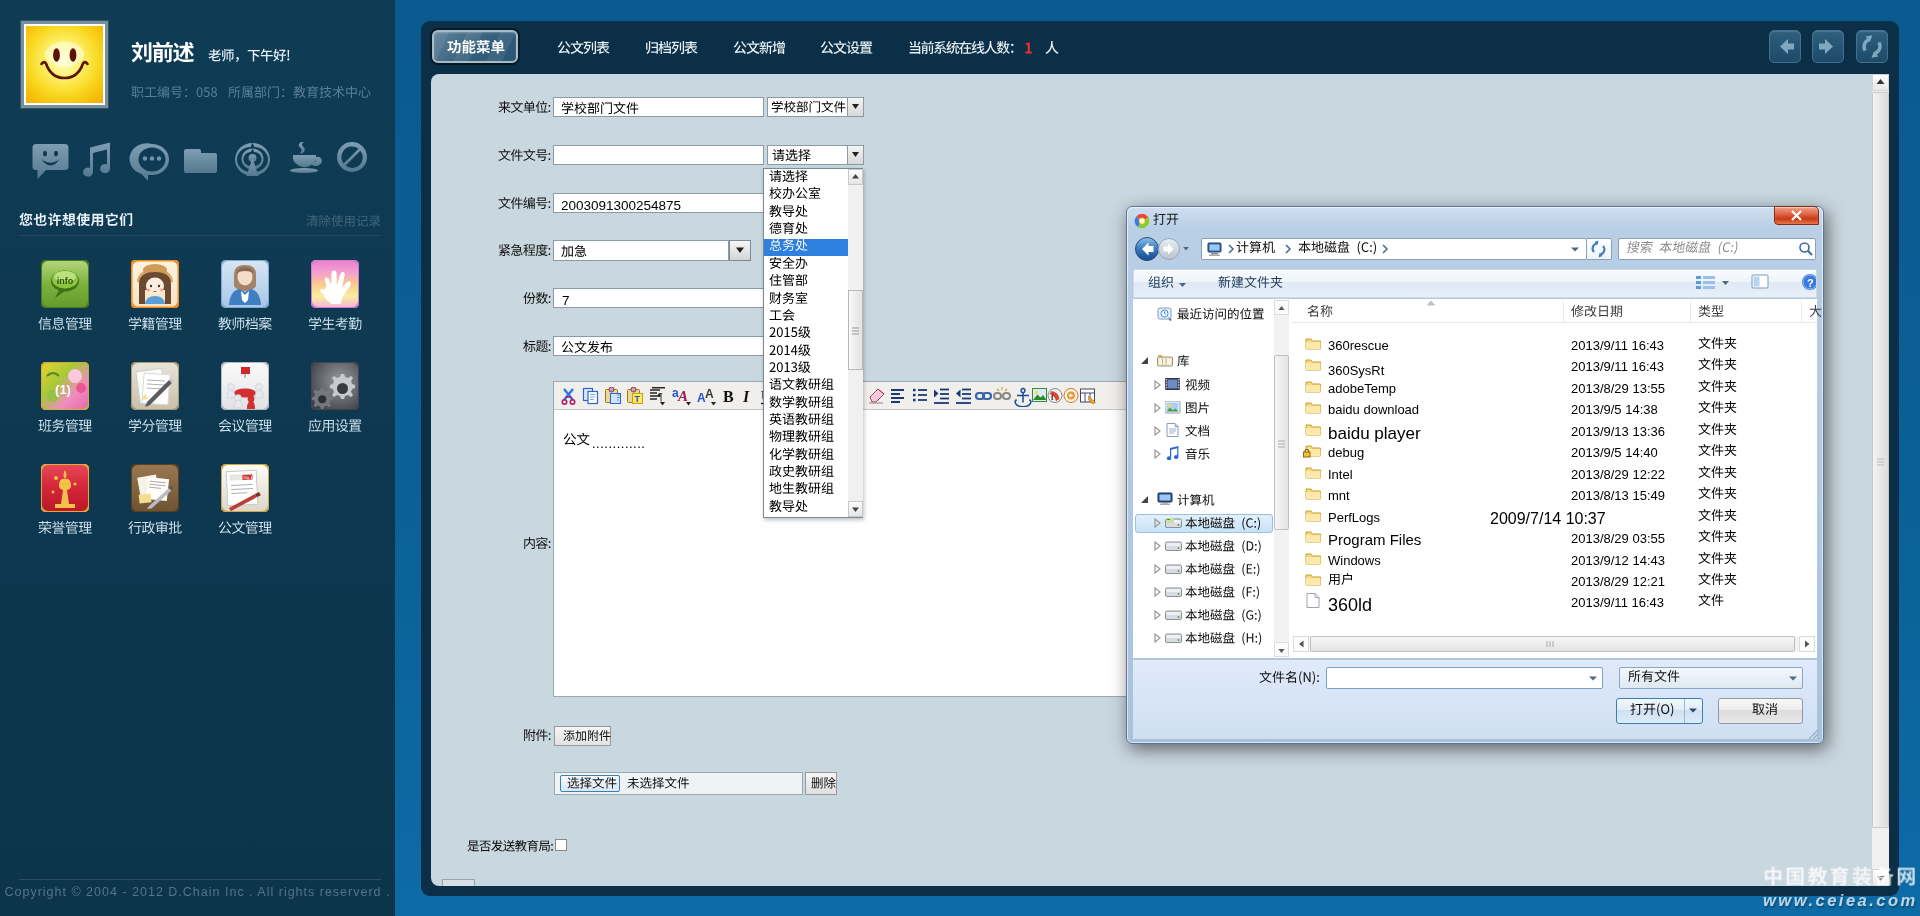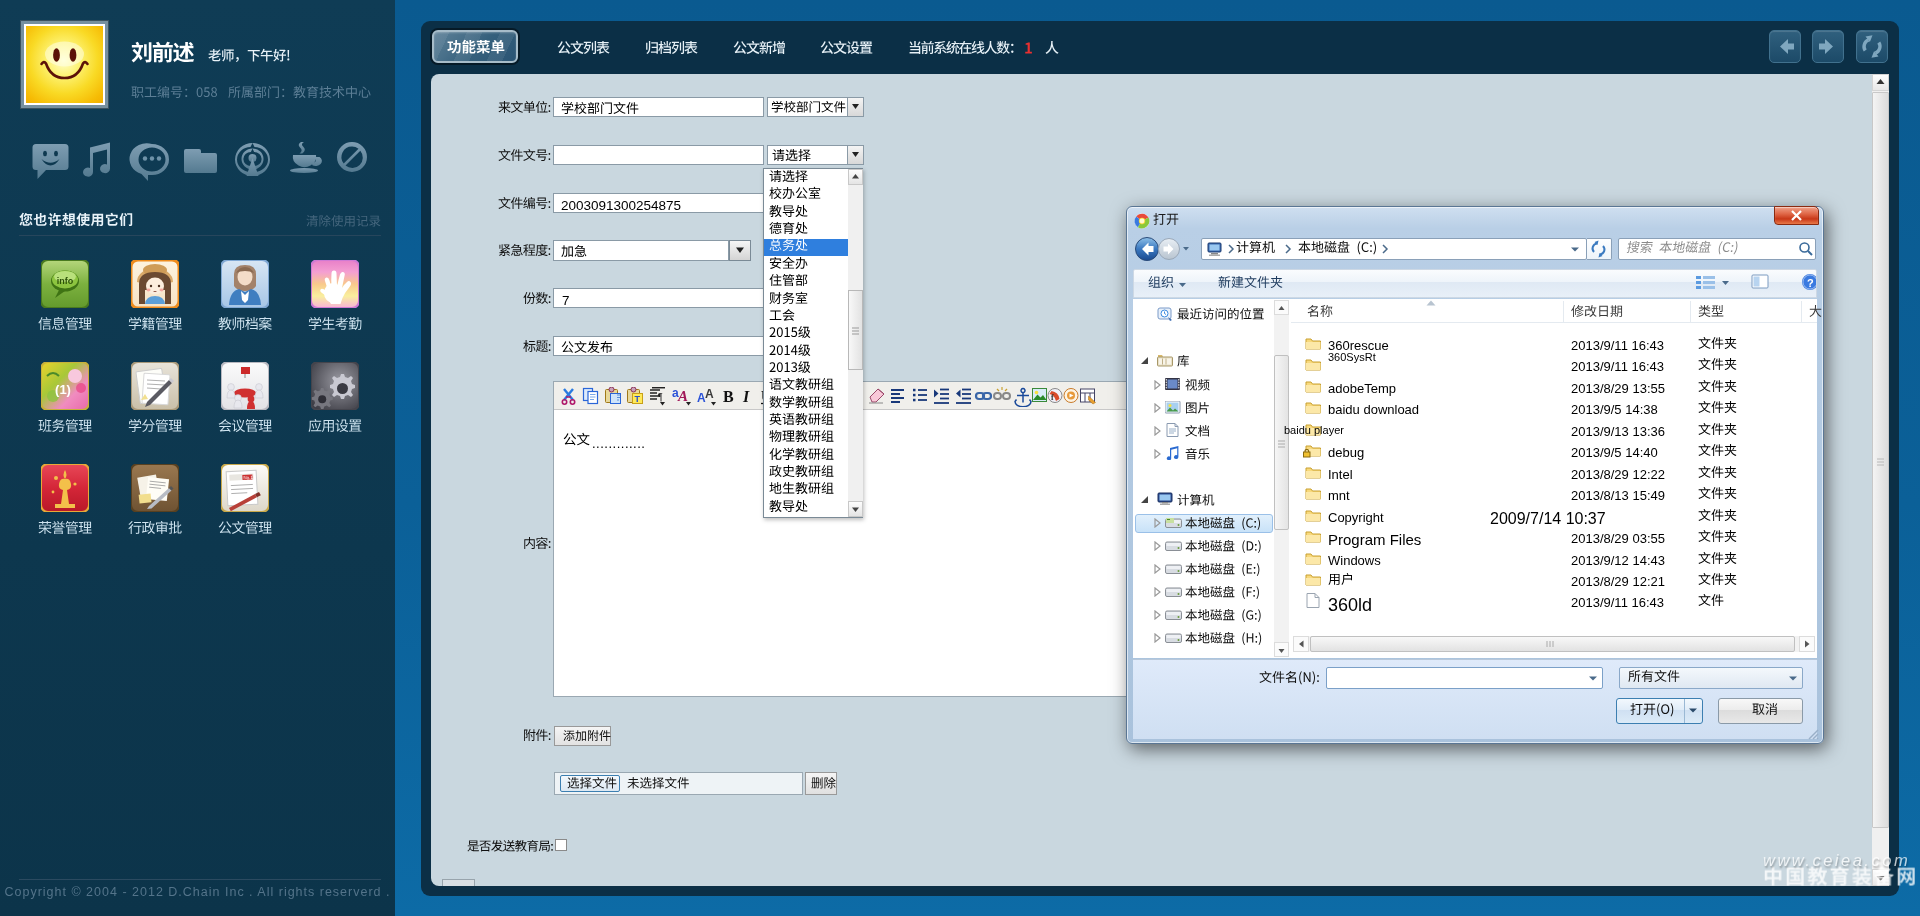--- a/index.html
+++ b/index.html
@@ -1650,21 +1650,21 @@
       <g transform="translate(0,10.9) scale(0.01300,-0.01300)" fill="#000">
         <use href="#q69"></use>
         <use href="#q99" x="1000"></use>
         <use href="#q163" x="2000"></use>
       </g>
     </svg>
     <svg width="17" height="14" style="position:absolute;left:1305px;top:357.45px">
       <path d="M1 3 l5 0 1.5 2 8 0 0 8 -14.5 0 z" fill="#f8d97c" stroke="#c8a030"></path>
       <path d="M1 6 l14.5 0 0 7 -14.5 0 z" fill="#fce8a8"></path>
     </svg>
-    <div style="position:absolute;left:1328px;top:351px;font-size:11px;color:#000">360SysRt</div>
+    <div style="position:absolute;left:1328px;top:363px;font-size:13px;color:#000">360SysRt</div>
     <div style="position:absolute;left:1571px;top:359.45px;font-size:13px;color:#000">2013/9/11 16:43</div>
     <svg style="position:absolute;left:1698.0px;top:358.4px;overflow:visible" width="41" height="17">
       <g transform="translate(0,10.9) scale(0.01300,-0.01300)" fill="#000">
         <use href="#q69"></use>
         <use href="#q99" x="1000"></use>
         <use href="#q163" x="2000"></use>
       </g>
     </svg>
     <svg width="17" height="14" style="position:absolute;left:1305px;top:378.9px">
       <path d="M1 3 l5 0 1.5 2 8 0 0 8 -14.5 0 z" fill="#f8d97c" stroke="#c8a030"></path>
@@ -1689,21 +1689,21 @@
       <g transform="translate(0,10.9) scale(0.01300,-0.01300)" fill="#000">
         <use href="#q69"></use>
         <use href="#q99" x="1000"></use>
         <use href="#q163" x="2000"></use>
       </g>
     </svg>
     <svg width="17" height="14" style="position:absolute;left:1305px;top:421.79999999999995px">
       <path d="M1 3 l5 0 1.5 2 8 0 0 8 -14.5 0 z" fill="#f8d97c" stroke="#c8a030"></path>
       <path d="M1 6 l14.5 0 0 7 -14.5 0 z" fill="#fce8a8"></path>
     </svg>
-    <div style="position:absolute;left:1284px;top:423.79999999999995px;font-size:11px;color:#000">baidu player</div>
+    <div style="position:absolute;left:1328px;top:423.79999999999995px;font-size:17px;color:#000">baidu player</div>
     <div style="position:absolute;left:1571px;top:423.79999999999995px;font-size:13px;color:#000">2013/9/13 13:36</div>
     <svg style="position:absolute;left:1698.0px;top:422.8px;overflow:visible" width="41" height="17">
       <g transform="translate(0,10.9) scale(0.01300,-0.01300)" fill="#000">
         <use href="#q69"></use>
         <use href="#q99" x="1000"></use>
         <use href="#q163" x="2000"></use>
       </g>
     </svg>
     <svg width="17" height="14" style="position:absolute;left:1305px;top:443.24999999999994px">
       <path d="M1 3 l5 0 1.5 2 8 0 0 8 -14.5 0 z" fill="#f8d97c" stroke="#c8a030"></path>
@@ -1745,21 +1745,21 @@
       <g transform="translate(0,10.9) scale(0.01300,-0.01300)" fill="#000">
         <use href="#q69"></use>
         <use href="#q99" x="1000"></use>
         <use href="#q163" x="2000"></use>
       </g>
     </svg>
     <svg width="17" height="14" style="position:absolute;left:1305px;top:507.5999999999999px">
       <path d="M1 3 l5 0 1.5 2 8 0 0 8 -14.5 0 z" fill="#f8d97c" stroke="#c8a030"></path>
       <path d="M1 6 l14.5 0 0 7 -14.5 0 z" fill="#fce8a8"></path>
     </svg>
-    <div style="position:absolute;left:1328px;top:509.5999999999999px;font-size:13px;color:#000">Copyright</div>
+    <div style="position:absolute;left:1328px;top:509.5999999999999px;font-size:13px;color:#000">PerfLogs</div>
     <div style="position:absolute;left:1490px;top:509.5999999999999px;font-size:16px;color:#000">2009/7/14 10:37</div>
     <svg style="position:absolute;left:1698.0px;top:508.6px;overflow:visible" width="41" height="17">
       <g transform="translate(0,10.9) scale(0.01300,-0.01300)" fill="#000">
         <use href="#q69"></use>
         <use href="#q99" x="1000"></use>
         <use href="#q163" x="2000"></use>
       </g>
     </svg>
     <svg width="17" height="14" style="position:absolute;left:1305px;top:529.05px">
       <path d="M1 3 l5 0 1.5 2 8 0 0 8 -14.5 0 z" fill="#f8d97c" stroke="#c8a030"></path>
@@ -1891,13 +1891,13 @@
       <g transform="translate(0,16.8) scale(0.02000,-0.02000)" fill="#ffffff" opacity="0.8">
         <use href="#q196"></use>
         <use href="#q197" x="1110"></use>
         <use href="#q198" x="2220"></use>
         <use href="#q199" x="3330"></use>
         <use href="#q200" x="4440"></use>
         <use href="#q201" x="5550"></use>
         <use href="#q202" x="6660"></use>
       </g>
     </svg>
-    <div style="position:absolute;left:1763px;top:851px;font-size:16.5px;font-weight:normal;font-style:italic;color:#ffffff;opacity:0.72;letter-spacing:2.5px;text-shadow:1px 2px 2px rgba(0,0,0,0.4)">www.ceiea.com</div>
+    <div style="position:absolute;left:1763px;top:891px;font-size:16.5px;font-weight:bold;font-style:italic;color:#ffffff;opacity:0.72;letter-spacing:2.5px;text-shadow:1px 2px 2px rgba(0,0,0,0.4)">www.ceiea.com</div>
   </div>
 </body></html>

